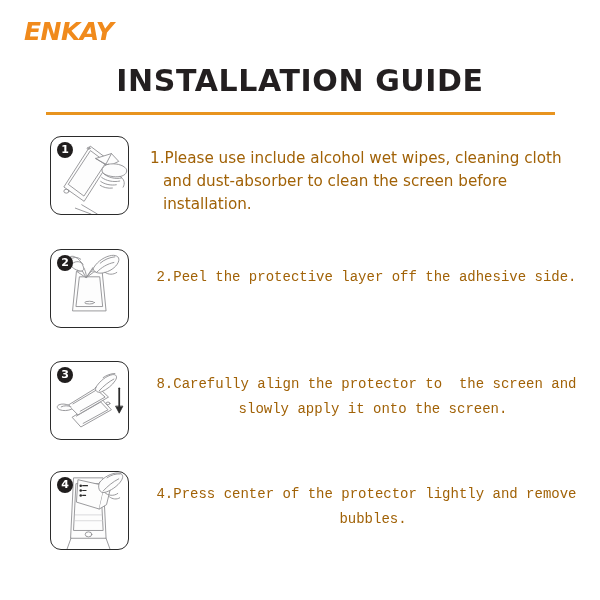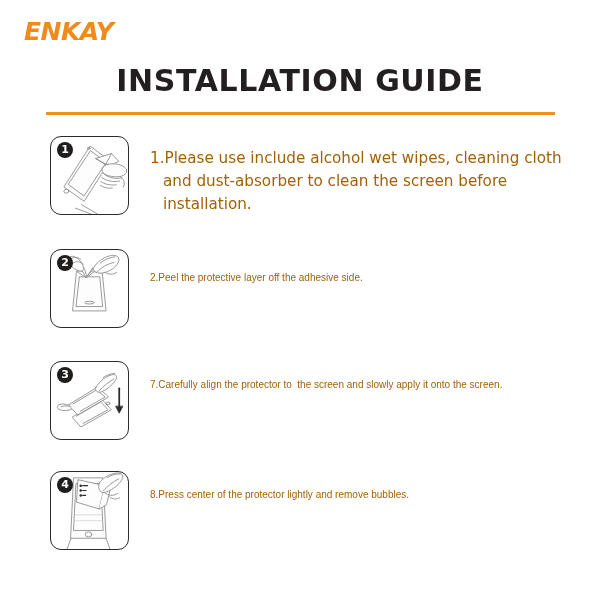--- a/index.html
+++ b/index.html
@@ -110,25 +110,26 @@
   .txt-a {
     font-family: "DejaVu Sans", sans-serif;
     font-size: 15.2px;
     line-height: 23px;
     top: 11px;
     text-indent: -13px;
     padding-left: 13px;
   }
   
   .txt-b {
-    font-family: Liberation Sans, sans-serif;
-    font-size: 10px;
+    font-family: Liberation Mono, monospace;
+    font-size: 14px;
     line-height: 25px;
     text-indent: -13px;
     padding-left: 13px;
+    text-align: center;
   }
   .step-2 .step-text { top: 16px; }
   .step-3 .step-text { top: 11px; }
   .step-4 .step-text { top: 11px; }
 </style>
 </head>
 <body>
 
 <div id="page">
 
@@ -215,21 +216,21 @@
           <path d="M53.5 16.0 C57.0 13.5 61.5 11.8 65.5 11.8"></path>
 
           <path d="M19.0 44.5 C15.0 43.0 11.0 42.5 8.0 44.0 C5.6 45.2 6.0 47.8 9.0 49.0 C12.5 50.4 17.5 50.0 21.0 48.5" fill="#fdfdfd"></path>
           <path d="M10.5 46.0 C13.5 44.5 17.5 44.5 20.5 46.0"></path>
 
           <path d="M70.0 27.0 L70.0 48.0" stroke="#2b2b2b" stroke-width="1.8"></path>
           <path d="M66.4 45.6 L70.0 52.5 L73.6 45.6 Z" fill="#2b2b2b" stroke="#2b2b2b" stroke-width="0.8"></path>
         </g>
       </svg>
     </div>
-    <div class="step-text txt-b">7.Carefully align the protector to  the screen and slowly apply it onto the screen.</div>
+    <div class="step-text txt-b">8.Carefully align the protector to  the screen and slowly apply it onto the screen.</div>
   </div>
 
   <div class="step step-4">
     <div class="illus">
       <div class="badge">4</div>
       <svg viewBox="0 0 79 79">
         <g fill="none" stroke="#8d8d90" stroke-width="0.9" stroke-linejoin="round" stroke-linecap="round">
 
           <path d="M23.5 6.0 L53.5 6.0 L56.5 68.0 L20.5 68.0 Z" fill="#fdfdfd"></path>
           <path d="M26.0 12.0 L51.0 12.0 L53.5 60.0 L23.5 60.0 Z"></path>
@@ -252,16 +253,16 @@
           <circle cx="30.5" cy="19.0" r="1.3" fill="#2b2b2b" stroke="none"></circle>
           <path d="M32.5 19.0 L36.0 19.0" stroke="#2b2b2b" stroke-width="1.1"></path>
           <circle cx="30.5" cy="24.0" r="1.3" fill="#2b2b2b" stroke="none"></circle>
           <path d="M32.5 24.0 L35.5 24.0" stroke="#2b2b2b" stroke-width="1.1"></path>
 
           <path d="M25.0 44.0 L52.0 44.0" stroke="#d6d6d8"></path>
           <path d="M25.0 50.0 L52.5 50.0" stroke="#d6d6d8"></path>
         </g>
       </svg>
     </div>
-    <div class="step-text txt-b">8.Press center of the protector lightly and remove bubbles.</div>
+    <div class="step-text txt-b">4.Press center of the protector lightly and remove bubbles.</div>
   </div>
 
 </div>
 
 </body></html>

